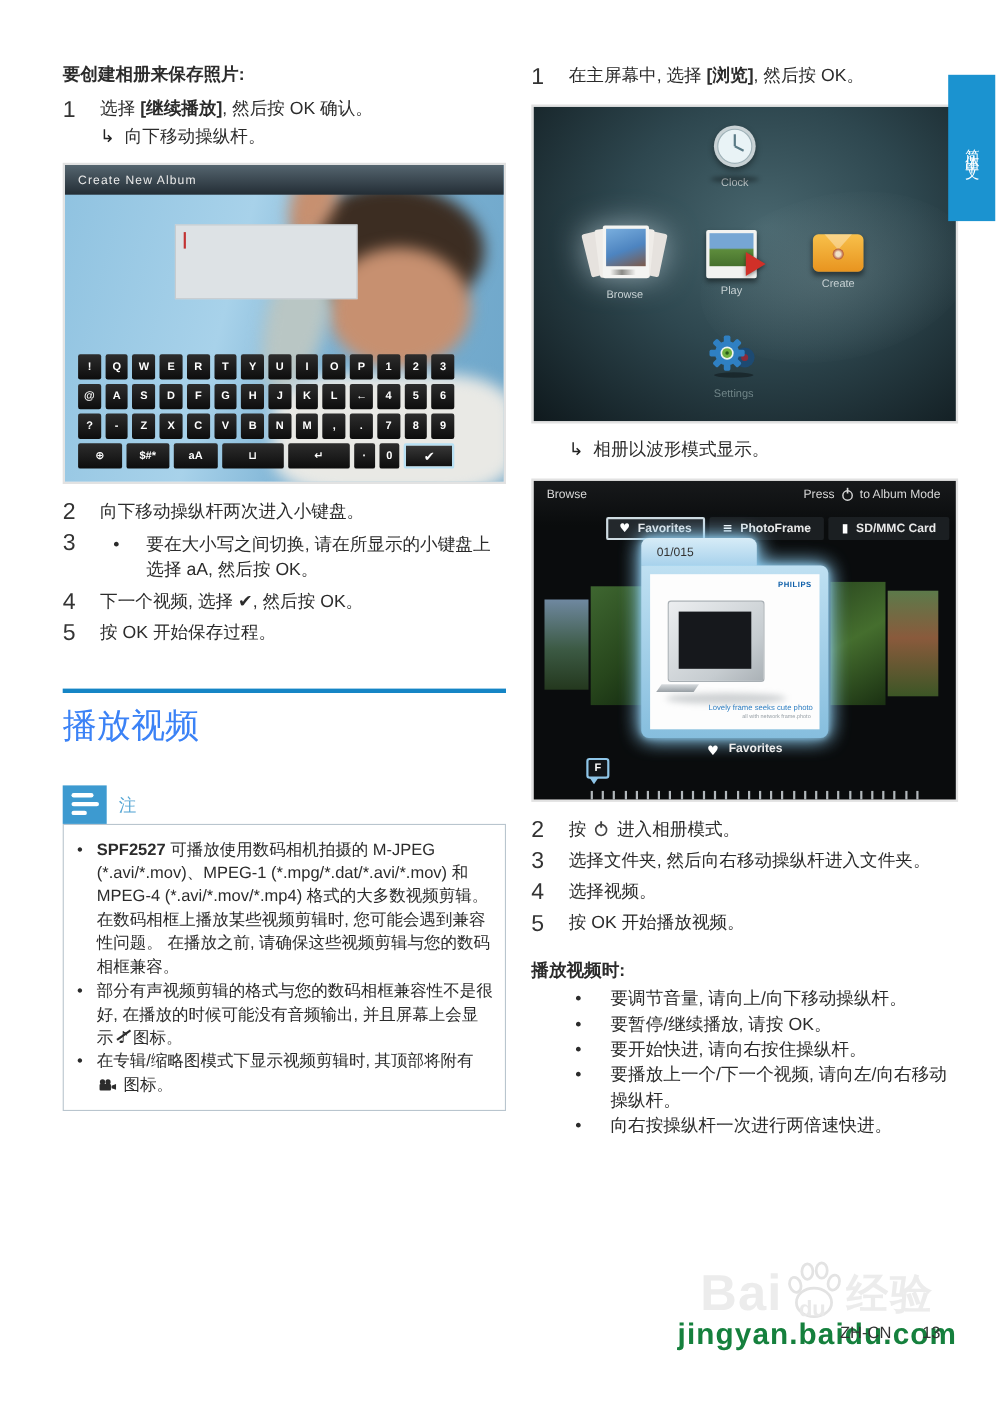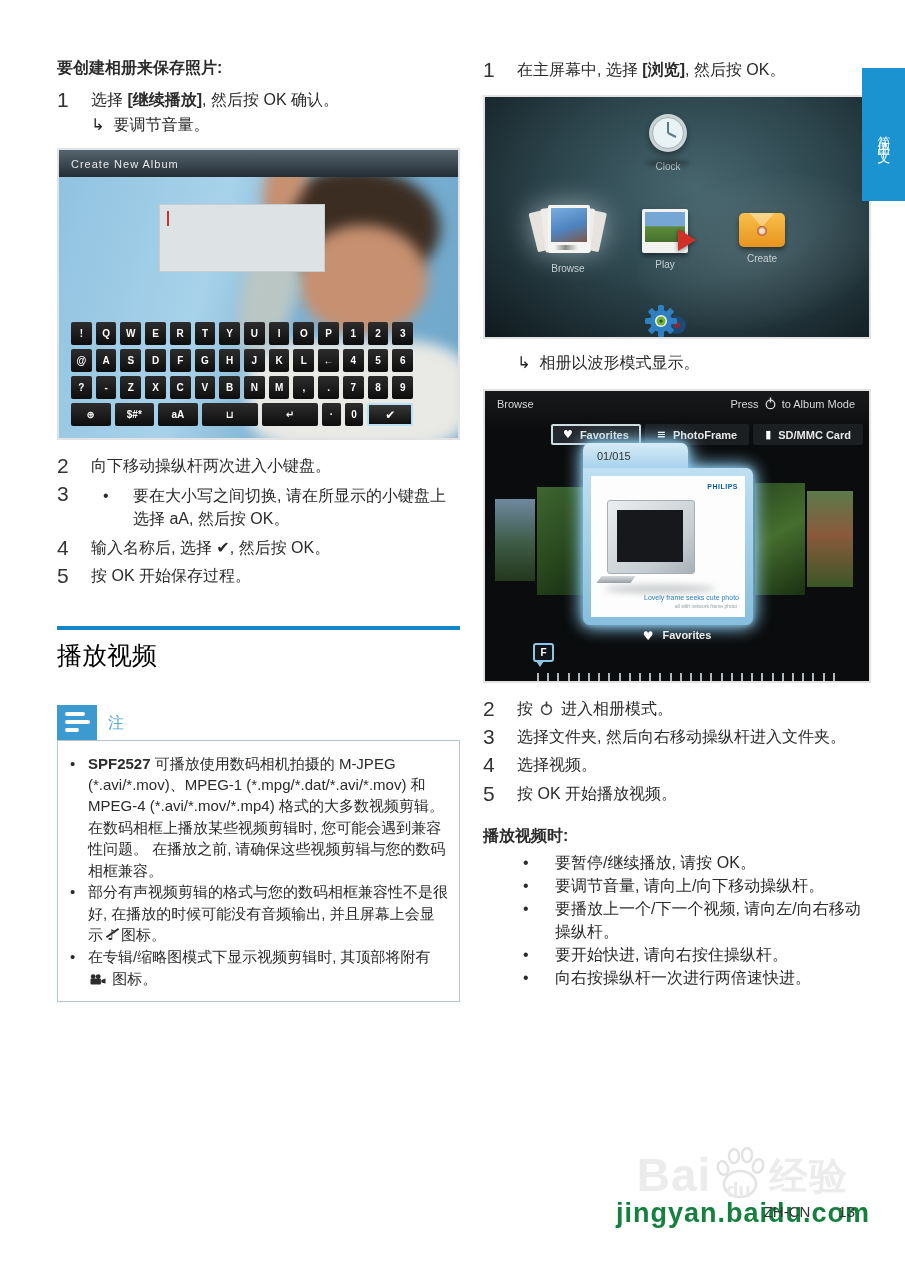--- a/index.html
+++ b/index.html
@@ -44,41 +44,41 @@
   .kb-row { display:flex; gap:4px; margin-top:4px; }
   .key { flex:1 1 0%; height:23px; background:linear-gradient(#2d2d2d,#0d0d0d); color:#fff; font-size:10px;
      font-weight:bold; display:flex; align-items:center; justify-content:center; border-radius:2px; }
   .key.check { border:2px solid #b7e1f5; background:linear-gradient(#383838,#101010); font-size:12px; }
 
   
   .steps { margin-top:14px; }
 
   
   .section-rule { margin-top:37px; height:4px; background:#1585c5; }
-  .section-title { margin-top:9px; font-size:25px; font-weight:500; color:#000000; }
+  .section-title { margin-top:9px; font-size:31px; font-weight:500; color:#3b82f6; }
 
   
   .note { margin-top:33px; }
   .note-head { display:flex; align-items:flex-end; gap:11px; }
   .note-icon { width:40px; height:35px; background:#3d9ad0; position:relative; flex:none; }
   .note-icon i { position:absolute; left:8px; height:4px; border-radius:2px; background:#fff; display:block; }
   .note-icon i:nth-child(1){ top:7px;  width:20px; }
   .note-icon i:nth-child(2){ top:15px; width:25px; }
   .note-icon i:nth-child(3){ top:23px; width:14px; }
   .note-label { color:#56a6d4; font-size:16px; padding-bottom:6px; }
   .note-box { border:1px solid #b9c5ce; padding:12px 10px 12px 12px; }
   .note-box ul { list-style:none; }
   .note-box li { display:flex; font-size:15px; line-height:1.43; }
   .note-box li .bdot { width:18px; flex:none; }
   .muted-note { position:relative; display:inline-block; font-family:"DejaVu Sans",sans-serif; }
   .muted-note::after { content:""; position:absolute; left:-2px; top:7px; width:15px; height:2px; background:#2b2b2b; transform:rotate(-35deg); }
   .cam-icon { vertical-align:-1px; margin:0 2px; }
 
   
-  .s2 { margin-top:13px; height:244px; background:radial-gradient(ellipse at 55% 38%, #48666e 0%, #2e474f 45%, #0f191d 100%); }
+  .s2 { margin-top:13px; height:290px; background:radial-gradient(ellipse at 55% 38%, #48666e 0%, #2e474f 45%, #0f191d 100%); }
   .hs-swirl { position:absolute; left:150px; top:80px; width:250px; height:150px; border-radius:50%;
      background:radial-gradient(ellipse, rgba(195,210,210,0.16) 0%, rgba(195,210,210,0.05) 55%, transparent 75%);
      transform:rotate(-12deg); }
   .hs-item { position:absolute; display:flex; flex-direction:column; align-items:center; }
   .hs-label { margin-top:6px; font-size:10px; color:#c6d0d2; }
   .hs-clock   { left:161px; top:14px; }
   .hs-browse  { left:46px;  top:108px; }
   .hs-play    { left:157px; top:112px; }
   .hs-message { left:254px; top:116px; }
   .hs-settings{ left:154px; top:200px; }
@@ -178,21 +178,21 @@
   <div class="col-left">
 
     <div class="intro">要创建相册来保存照片:</div>
 
     <div class="step">
       <div class="step-num">1</div>
       <div class="step-body">
         <div><span>选择 </span><b>[继续播放]</b><span>, 然后按 OK 确认。</span></div>
         <div class="result">
           <span class="arrow">↳</span>
-          <span>要调节音量。</span>
+          <span>向下移动操纵杆。</span>
         </div>
       </div>
     </div>
 
     <div class="shot s1">
       <div class="s1-titlebar">Create New Album</div>
       <div class="ph ph-hair"></div>
       <div class="ph ph-arm"></div>
       <div class="ph ph-face"></div>
       <div class="ph ph-fish"></div>
@@ -271,21 +271,21 @@
         <div class="step-num">3</div>
         <div class="step-body">
           <div class="substep">
             <span class="dot">•</span>
             <span>要在大小写之间切换, 请在所显示的小键盘上选择 aA, 然后按 OK。</span>
           </div>
         </div>
       </div>
       <div class="step">
         <div class="step-num">4</div>
-        <div class="step-body">输入名称后, 选择 ✔, 然后按 OK。</div>
+        <div class="step-body">下一个视频, 选择 ✔, 然后按 OK。</div>
       </div>
       <div class="step">
         <div class="step-num">5</div>
         <div class="step-body">按 OK 开始保存过程。</div>
       </div>
     </div>
 
     <div class="section-rule"></div>
     <h2 class="section-title">播放视频</h2>
 
@@ -524,24 +524,24 @@
         <div class="step-body">选择视频。</div>
       </div>
       <div class="step">
         <div class="step-num">5</div>
         <div class="step-body">按 OK 开始播放视频。</div>
       </div>
     </div>
 
     <div class="pb-head">播放视频时:</div>
     <ul class="pb-list">
+        <li>要调节音量, 请向上/向下移动操纵杆。</li>
         <li>要暂停/继续播放, 请按 OK。</li>
-        <li>要调节音量, 请向上/向下移动操纵杆。</li>
+        <li>要开始快进, 请向右按住操纵杆。</li>
         <li>要播放上一个/下一个视频, 请向左/向右移动操纵杆。</li>
-        <li>要开始快进, 请向右按住操纵杆。</li>
         <li>向右按操纵杆一次进行两倍速快进。</li>
       </ul>
   </div>
 
   <div class="watermark">
     <div class="wm-row">
       <span class="wm-bai">Bai</span>
       <span class="wm-paw">
         <svg width="54" height="56" viewBox="0 0 54 56">
           <g fill="none" stroke="#e3e3e3" stroke-width="2.5">

